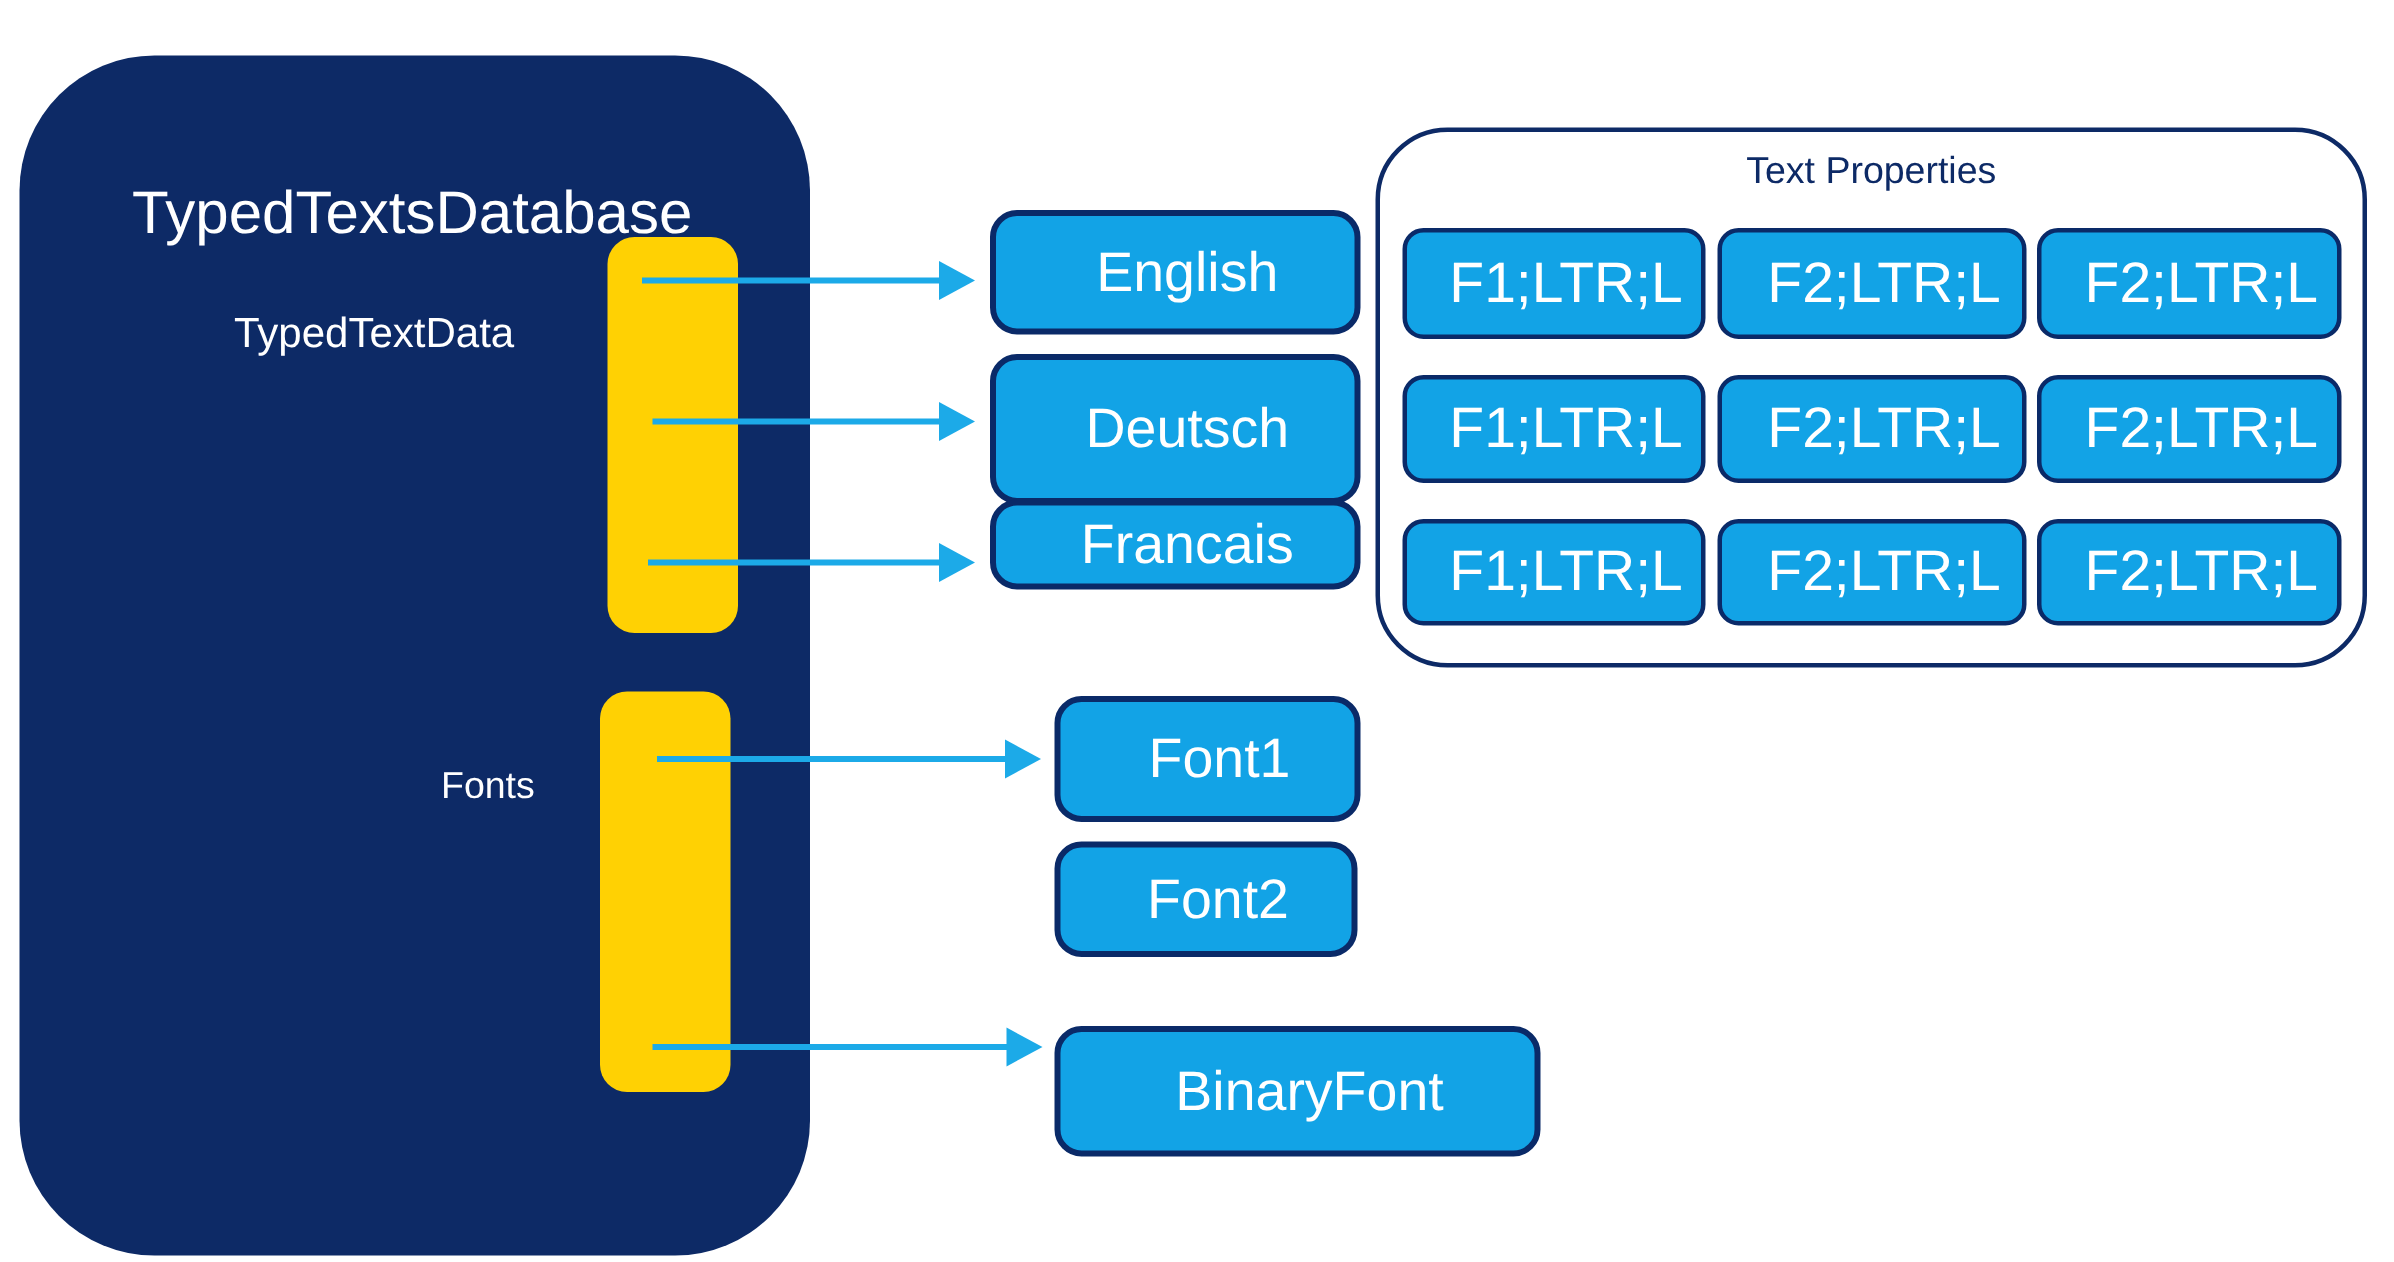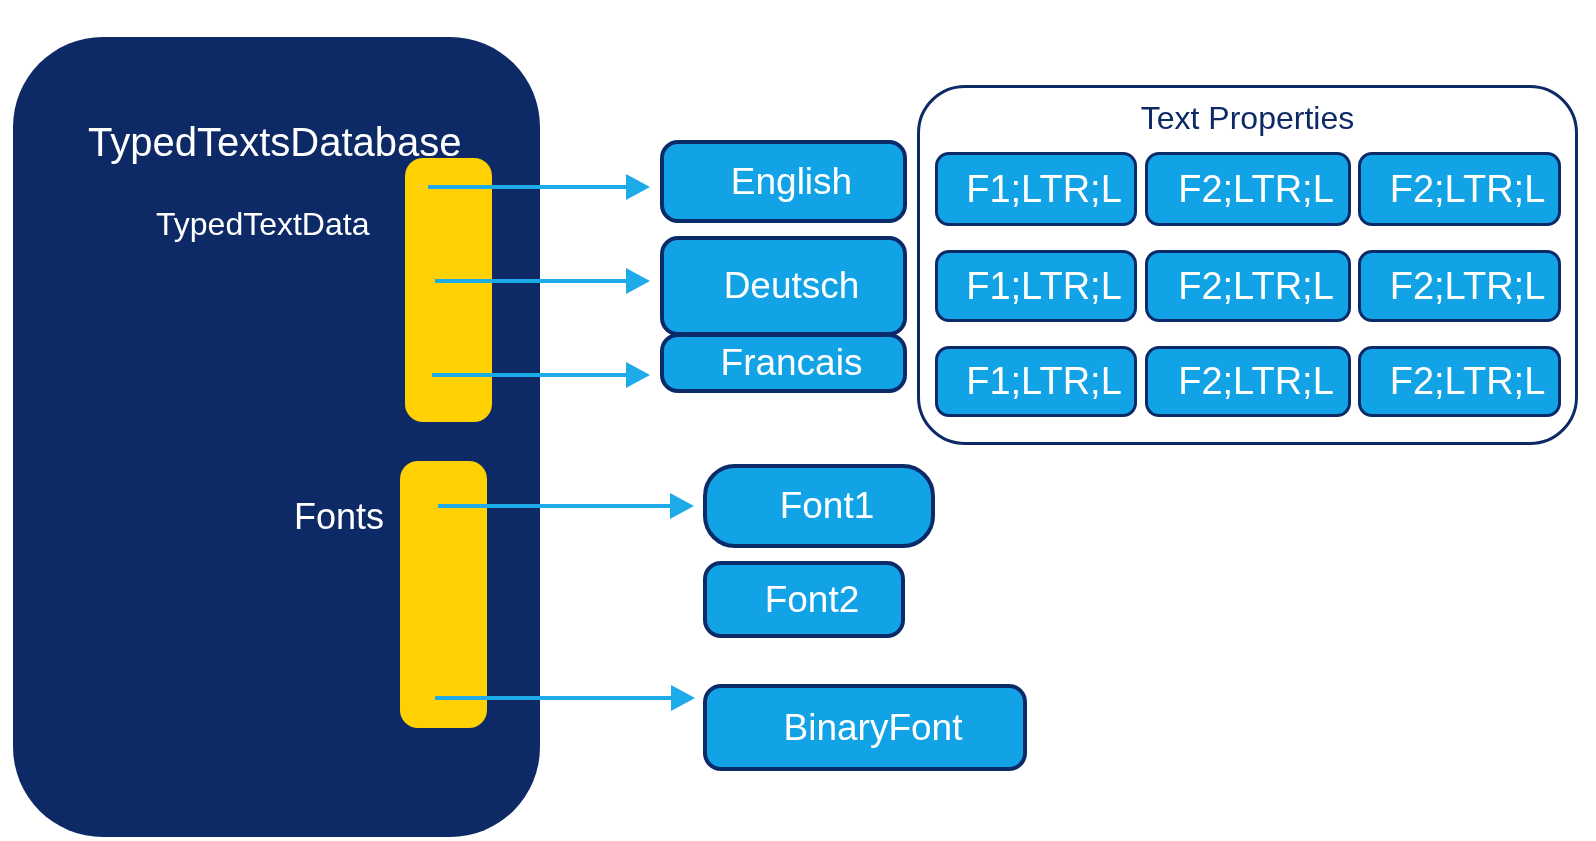--- a/index.html
+++ b/index.html
@@ -24,22 +24,22 @@
     position:absolute;left:13px;top:37px;width:527px;height:800px;
     background:var(--navy);border-radius:90px;
   }
   .db-title{
     position:absolute;left:75px;top:83px;
     font-size:40px;color:var(--text_white);white-space:nowrap;
   }
   .db-label{
     position:absolute;color:var(--text_white);white-space:nowrap;
   }
-  .lbl-ttd{left:143px;top:169px;font-size:32px;}
-  .lbl-fonts{left:281px;top:459px;font-size:36px;}
+  .lbl-ttd{left:143px;top:169px;font-size:28px;}
+  .lbl-fonts{left:281px;top:473px;font-size:25px;}
   .ybar{
     position:absolute;background:var(--yellow);border-radius:18px;
   }
   .ybar.y1{left:405px;top:158px;width:87px;height:264px;}
   .ybar.y2{left:400px;top:461px;width:87px;height:267px;}
 
   
   .arrow{position:absolute;height:26px;}
   .arrow .shaft{
     position:absolute;left:0;right:18px;top:50%;margin-top:-2px;height:4px;
@@ -60,35 +60,35 @@
     color:var(--text_white);
     display:flex;align-items:center;justify-content:center;
     box-sizing:border-box;
     white-space:nowrap;
     padding-left:16px;
   }
   .langbox,.fontbox{font-size:37px;}
   .lang-english{left:660px;top:140px;width:247px;height:83px;}
   .lang-deutsch{left:660px;top:236px;width:247px;height:100px;}
   .lang-francais{left:660px;top:333px;width:247px;height:60px;}
-  .font-1{left:703px;top:464px;width:232px;height:84px;border-radius:32px;}
+  .font-1{left:703px;top:464px;width:204px;height:84px;}
   .font-2{left:703px;top:561px;width:202px;height:77px;}
   .font-binary{left:703px;top:684px;width:324px;height:87px;}
 
   
   .panel{
     position:absolute;left:917px;top:85px;width:661px;height:360px;
     background:var(--panel_bg);
     border:3px solid var(--navy);
     border-radius:48px;
     box-sizing:border-box;
   }
   .panel-title{
     position:absolute;left:0;right:0;top:12px;
-    text-align:center;font-size:32px;color:var(--navy);
+    text-align:center;font-size:25px;color:var(--navy);
   }
   .cell{
     border-width:3px;border-radius:14px;font-size:38px;
   }
 </style>
 </head>
 <body>
 
 <div class="canvas">
 

